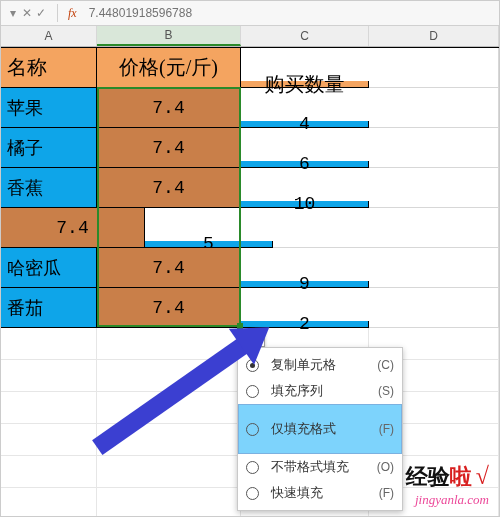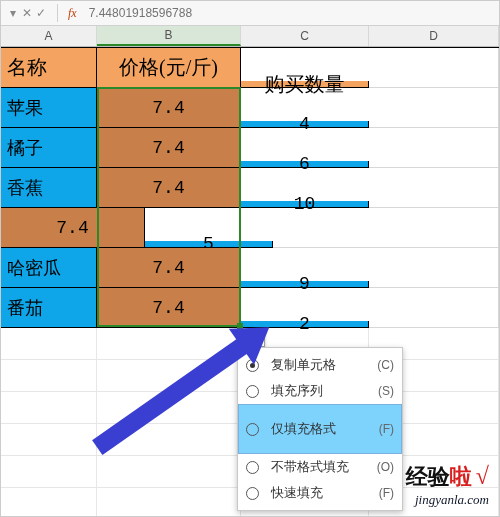--- a/index.html
+++ b/index.html
@@ -54,21 +54,21 @@
   
   .arrow{position:absolute;left:80px;top:340px;transform:rotate(-35deg);pointer-events:none;}
   .arrow .shaft{width:180px;height:18px;background:#3b3fd1;}
   .arrow .head{position:absolute;right:-30px;top:-13px;width:0;height:0;border-left:34px solid #3b3fd1;border-top:22px solid transparent;border-bottom:22px solid transparent;}
   
   .wm{position:absolute;right:10px;bottom:8px;text-align:right;}
   .wm .line1{font-size:22px;font-weight:bold;font-family:"KaiTi","SimSun",serif;}
   .wm .line1 .b{color:#111;}
   .wm .line1 .r{color:#d82020;}
   .wm .chk{color:#d82020;font-size:24px;margin-left:4px;}
-  .wm .line2{font-size:13px;font-style:italic;color:#0f172a;font-family:"Times New Roman",serif;}
+  .wm .line2{font-size:13px;font-style:italic;color:#ec4899;font-family:"Times New Roman",serif;}
 </style>
 </head>
 <body>
 
 <div class="frame">
 
   <div class="fbar">
     <div class="nav">
       <span>▾</span>
       <span>✕</span>

